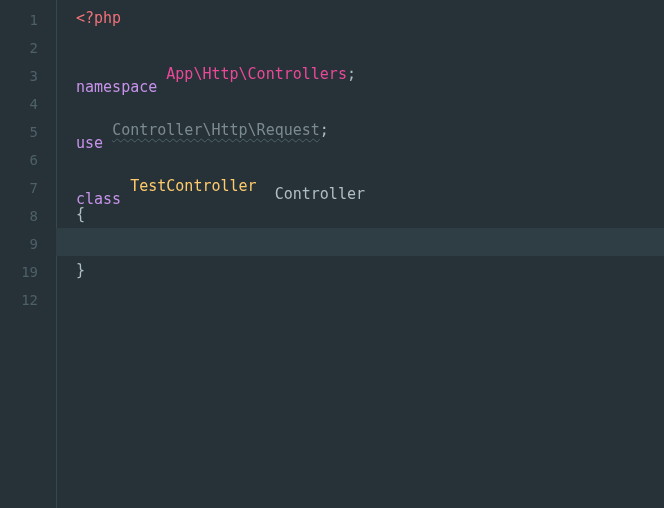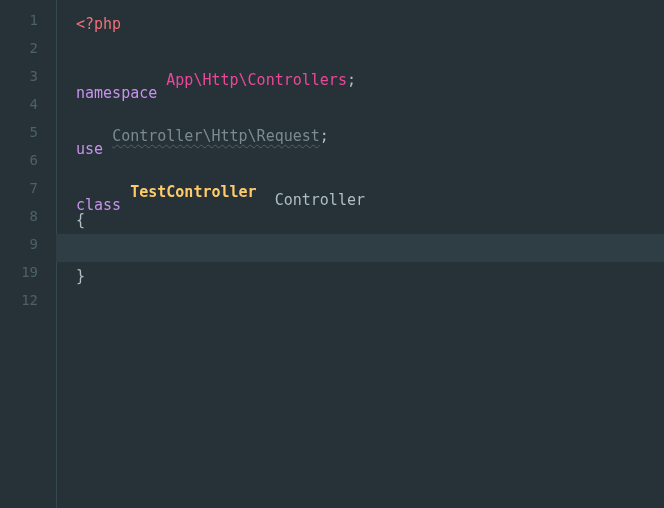--- a/index.html
+++ b/index.html
@@ -44,21 +44,21 @@
   .gutter-border {
     position: absolute;
     left: 56px;
     top: 0;
     bottom: 0;
     width: 1px;
     background: #37474f;
   }
   .code {
     flex: 1;
-    padding-top: 10px;
+    padding-top: 4px;
     padding-left: 20px;
     position: relative;
   }
   .line {
     height: 28px;
     white-space: pre;
     display: flex;
     align-items: center;
     position: relative;
   }
@@ -66,21 +66,21 @@
     background: #2f3d44;
     margin-left: -20px;
     padding-left: 20px;
     margin-right: 0;
     width: calc(100% + 20px);
   }
   .tok-default { color: #b0bec5; }
   .tok-tag { color: #f07178; }
   .tok-keyword { color: #c792ea; margin-top: 25px; }
   .tok-ns { color: #ec4899; }
-  .tok-class { color: #ffcb6b; font-weight: bold; }
+  .tok-class { color: #ffcb6b; }
   .tok-gray { color: #b0bec5; margin-top: 16px; }
   .tok-unused {
     color: #7c8a91;
     text-decoration-line: underline;
     text-decoration-style: wavy;
     text-decoration-color: #4e6168;
     text-decoration-thickness: 1px;
     text-underline-offset: 3px;
   }
 </style>

